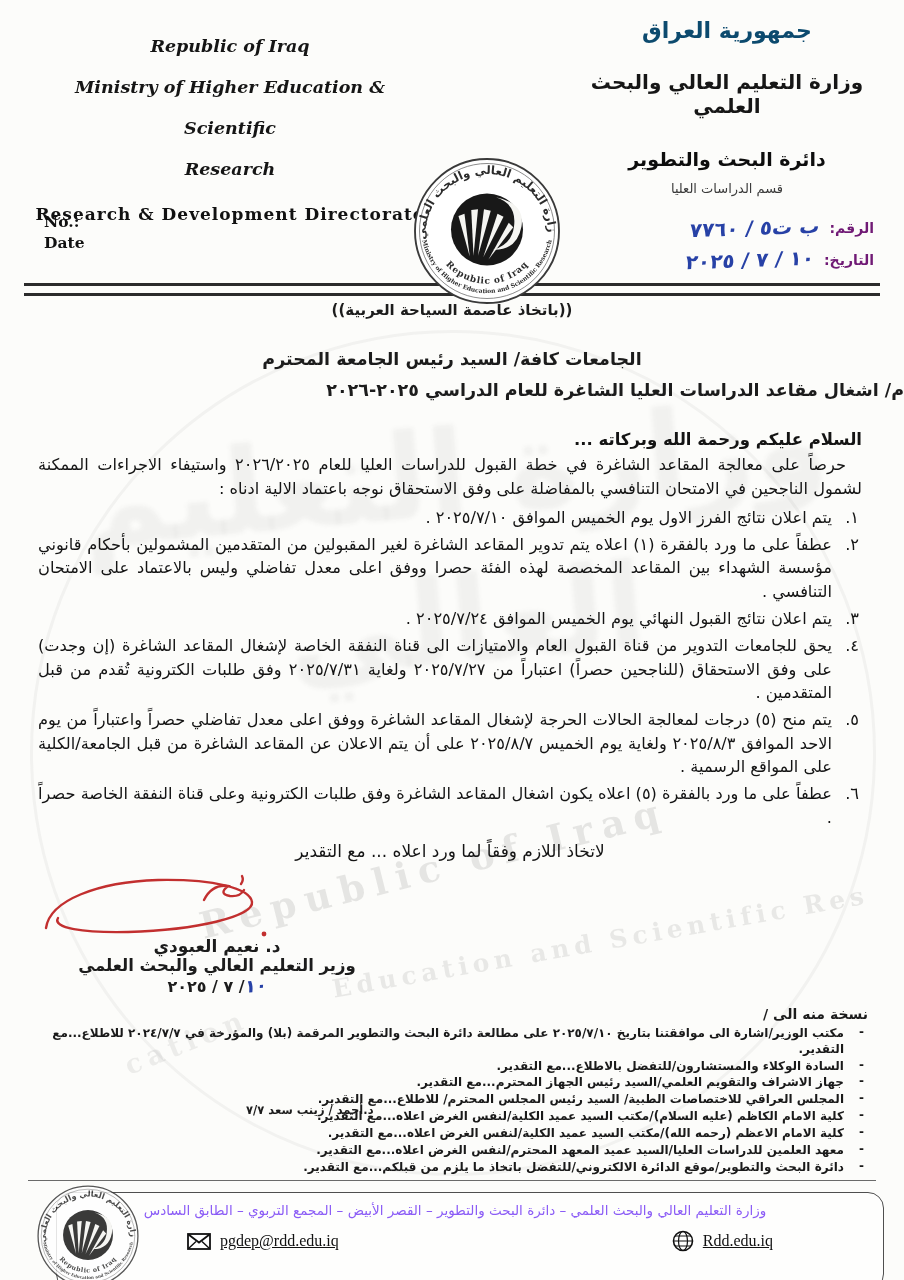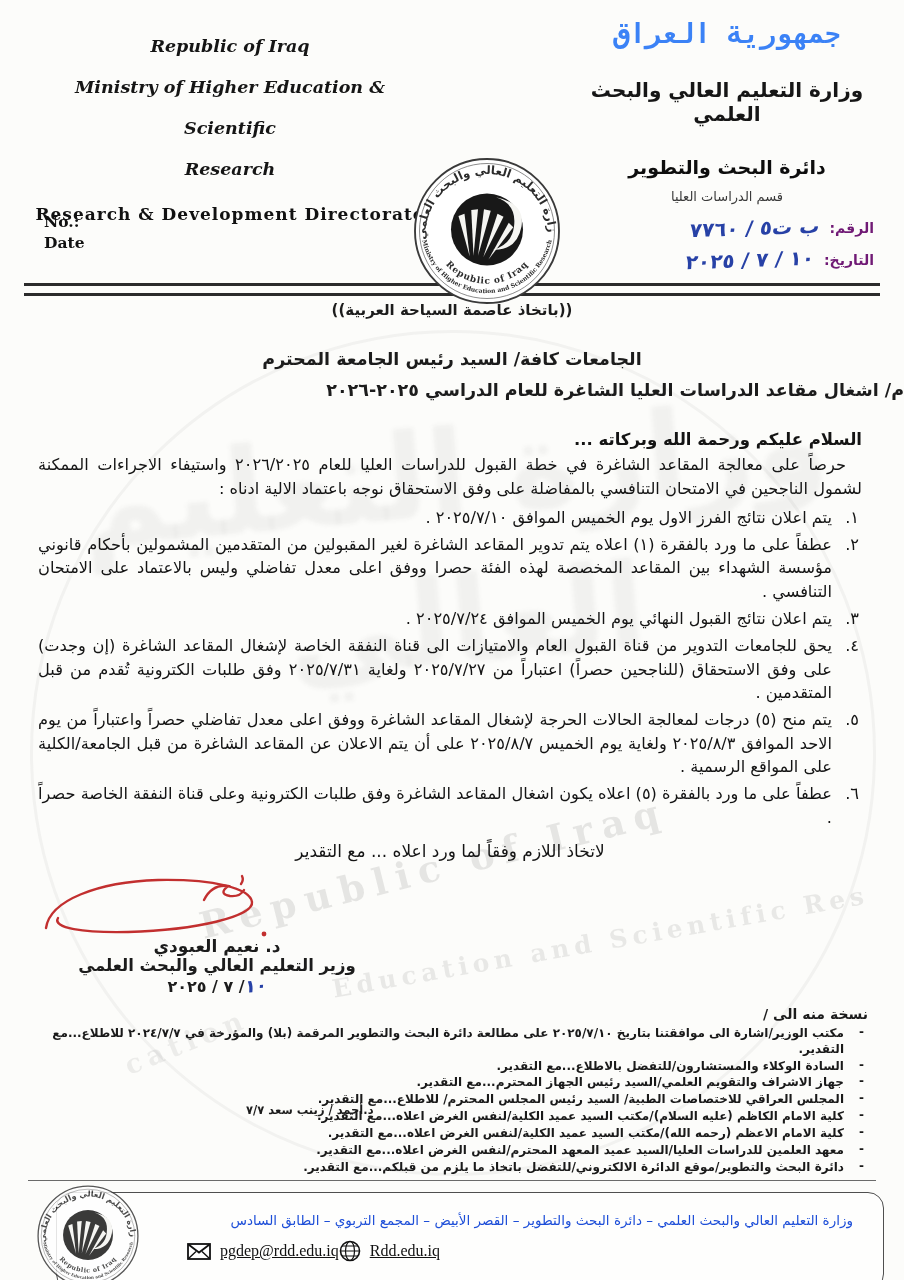--- a/index.html
+++ b/index.html
@@ -19,21 +19,21 @@
   .wm-en3{top:1052px;left:120px;font-family:"DejaVu Serif",serif;font-weight:bold;
           font-size:27px;letter-spacing:6px;color:rgba(30,30,30,0.07);transform:rotate(-22deg);transform-origin:left top;}
   .z{position:absolute;z-index:2;}
   
   .en-header{top:26px;left:34px;width:392px;text-align:center;font-family:"DejaVu Serif",serif;}
   .en-script{font-style:italic;font-weight:bold;font-size:17.5px;line-height:41px;color:#151515;}
   .en-directorate{margin-top:14px;font-weight:bold;font-size:17px;letter-spacing:1px;color:#111;}
   .no-date{top:212px;left:44px;font-family:"DejaVu Serif",serif;font-weight:bold;font-size:15.5px;line-height:1.35;color:#111;}
   
   .ar-header{top:18px;right:22px;width:310px;text-align:center;direction:rtl;}
-  .ar-calli1{font-size:27px;font-weight:bold;letter-spacing:1px;color:#3b82f6;font-family:Liberation Mono, monospace;}
+  .ar-calli1{font-size:22px;font-weight:bold;letter-spacing:1px;color:#0c4a6e;}
   .ar-calli2{margin-top:27px;font-size:20px;font-weight:bold;letter-spacing:0.5px;color:#161616;}
   .ar-dir{margin-top:30px;font-size:19px;font-weight:bold;color:#0d0d0d;}
   .ar-dept{margin-top:11px;font-size:13px;letter-spacing:2px;color:#3a3a3a;}
   .hdr-row{display:flex;direction:rtl;align-items:center;gap:10px;}
   .row-num{top:216px;right:30px;}
   .row-date{top:248px;right:30px;}
   .hdr-lbl{font-size:14px;font-weight:bold;color:#701a75;}
   .handblue{color:#2741a6;font-size:20px;font-weight:bold;letter-spacing:2px;
             display:inline-block;transform:skewX(-8deg) rotate(-2deg);}
   
@@ -64,22 +64,22 @@
   
   .cc{top:1006px;right:36px;left:30px;direction:rtl;}
   .cc-heading{font-size:14px;font-weight:bold;margin-bottom:4px;}
   .cc-item{position:relative;padding-right:24px;font-size:12px;font-weight:bold;
            line-height:1.32;margin-bottom:1px;color:#1a1a1a;}
   .cc-item .dash{position:absolute;right:4px;top:-1px;}
   .clerk-note{top:1103px;left:246px;direction:rtl;font-size:11.5px;font-weight:bold;}
   
   .footer-box{top:1192px;left:56px;right:20px;height:96px;border:1.5px solid #4f4f4f;
               border-radius:16px;direction:rtl;background:rgba(255,255,255,0.6);z-index:3;}
-  .footer-address{margin-top:19px;text-align:right;font-size:13.5px;font-weight:500;color:#1d4ed8;padding-right:30px;}
-  .footer-contacts{direction:ltr;display:flex;
+  .footer-address{margin-top:9px;text-align:center;font-size:13.5px;font-weight:500;color:#8b5cf6;padding-right:30px;}
+  .footer-contacts{direction:ltr;display:flex;justify-content:space-between;
                    padding:12px 110px 0 130px;align-items:center;}
   .contact{display:flex;align-items:center;gap:9px;font-family:"Liberation Serif",serif;
            font-size:16px;color:#111;}
   .contact a{color:#111;text-decoration:underline;}
   .icon-svg{display:block;}
 </style>
 </head>
 <body>
 
 <div id="page">

